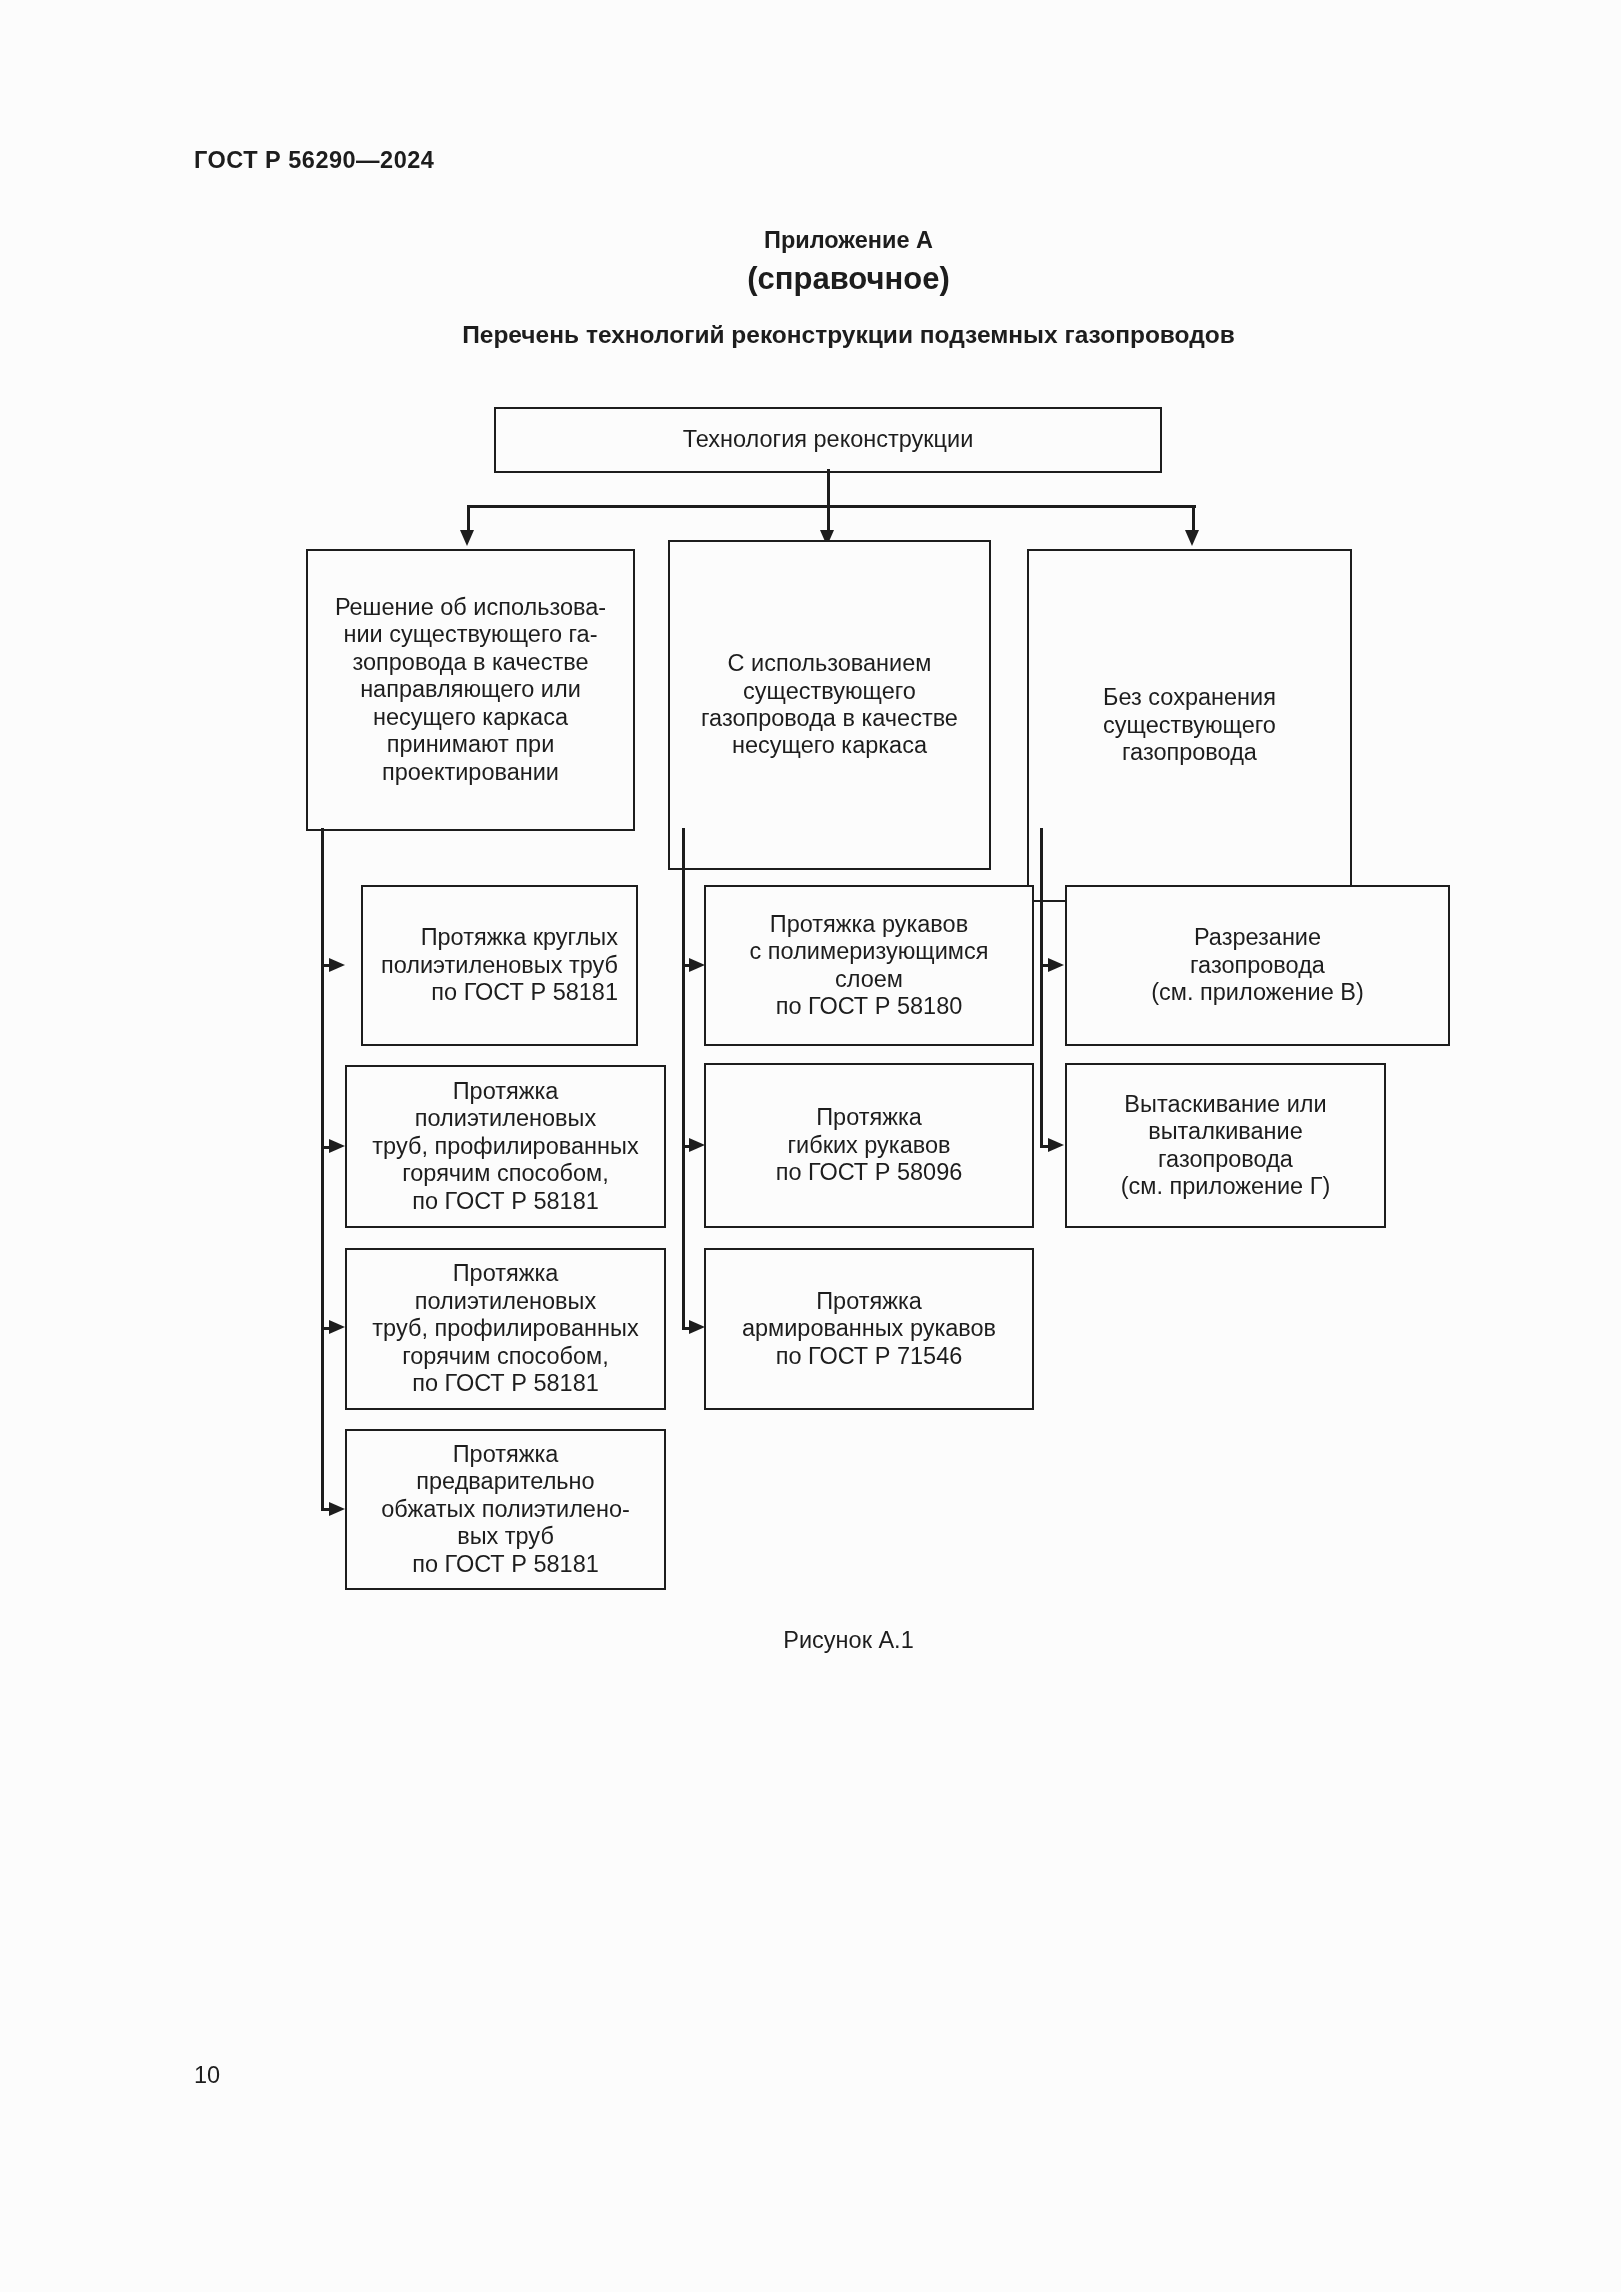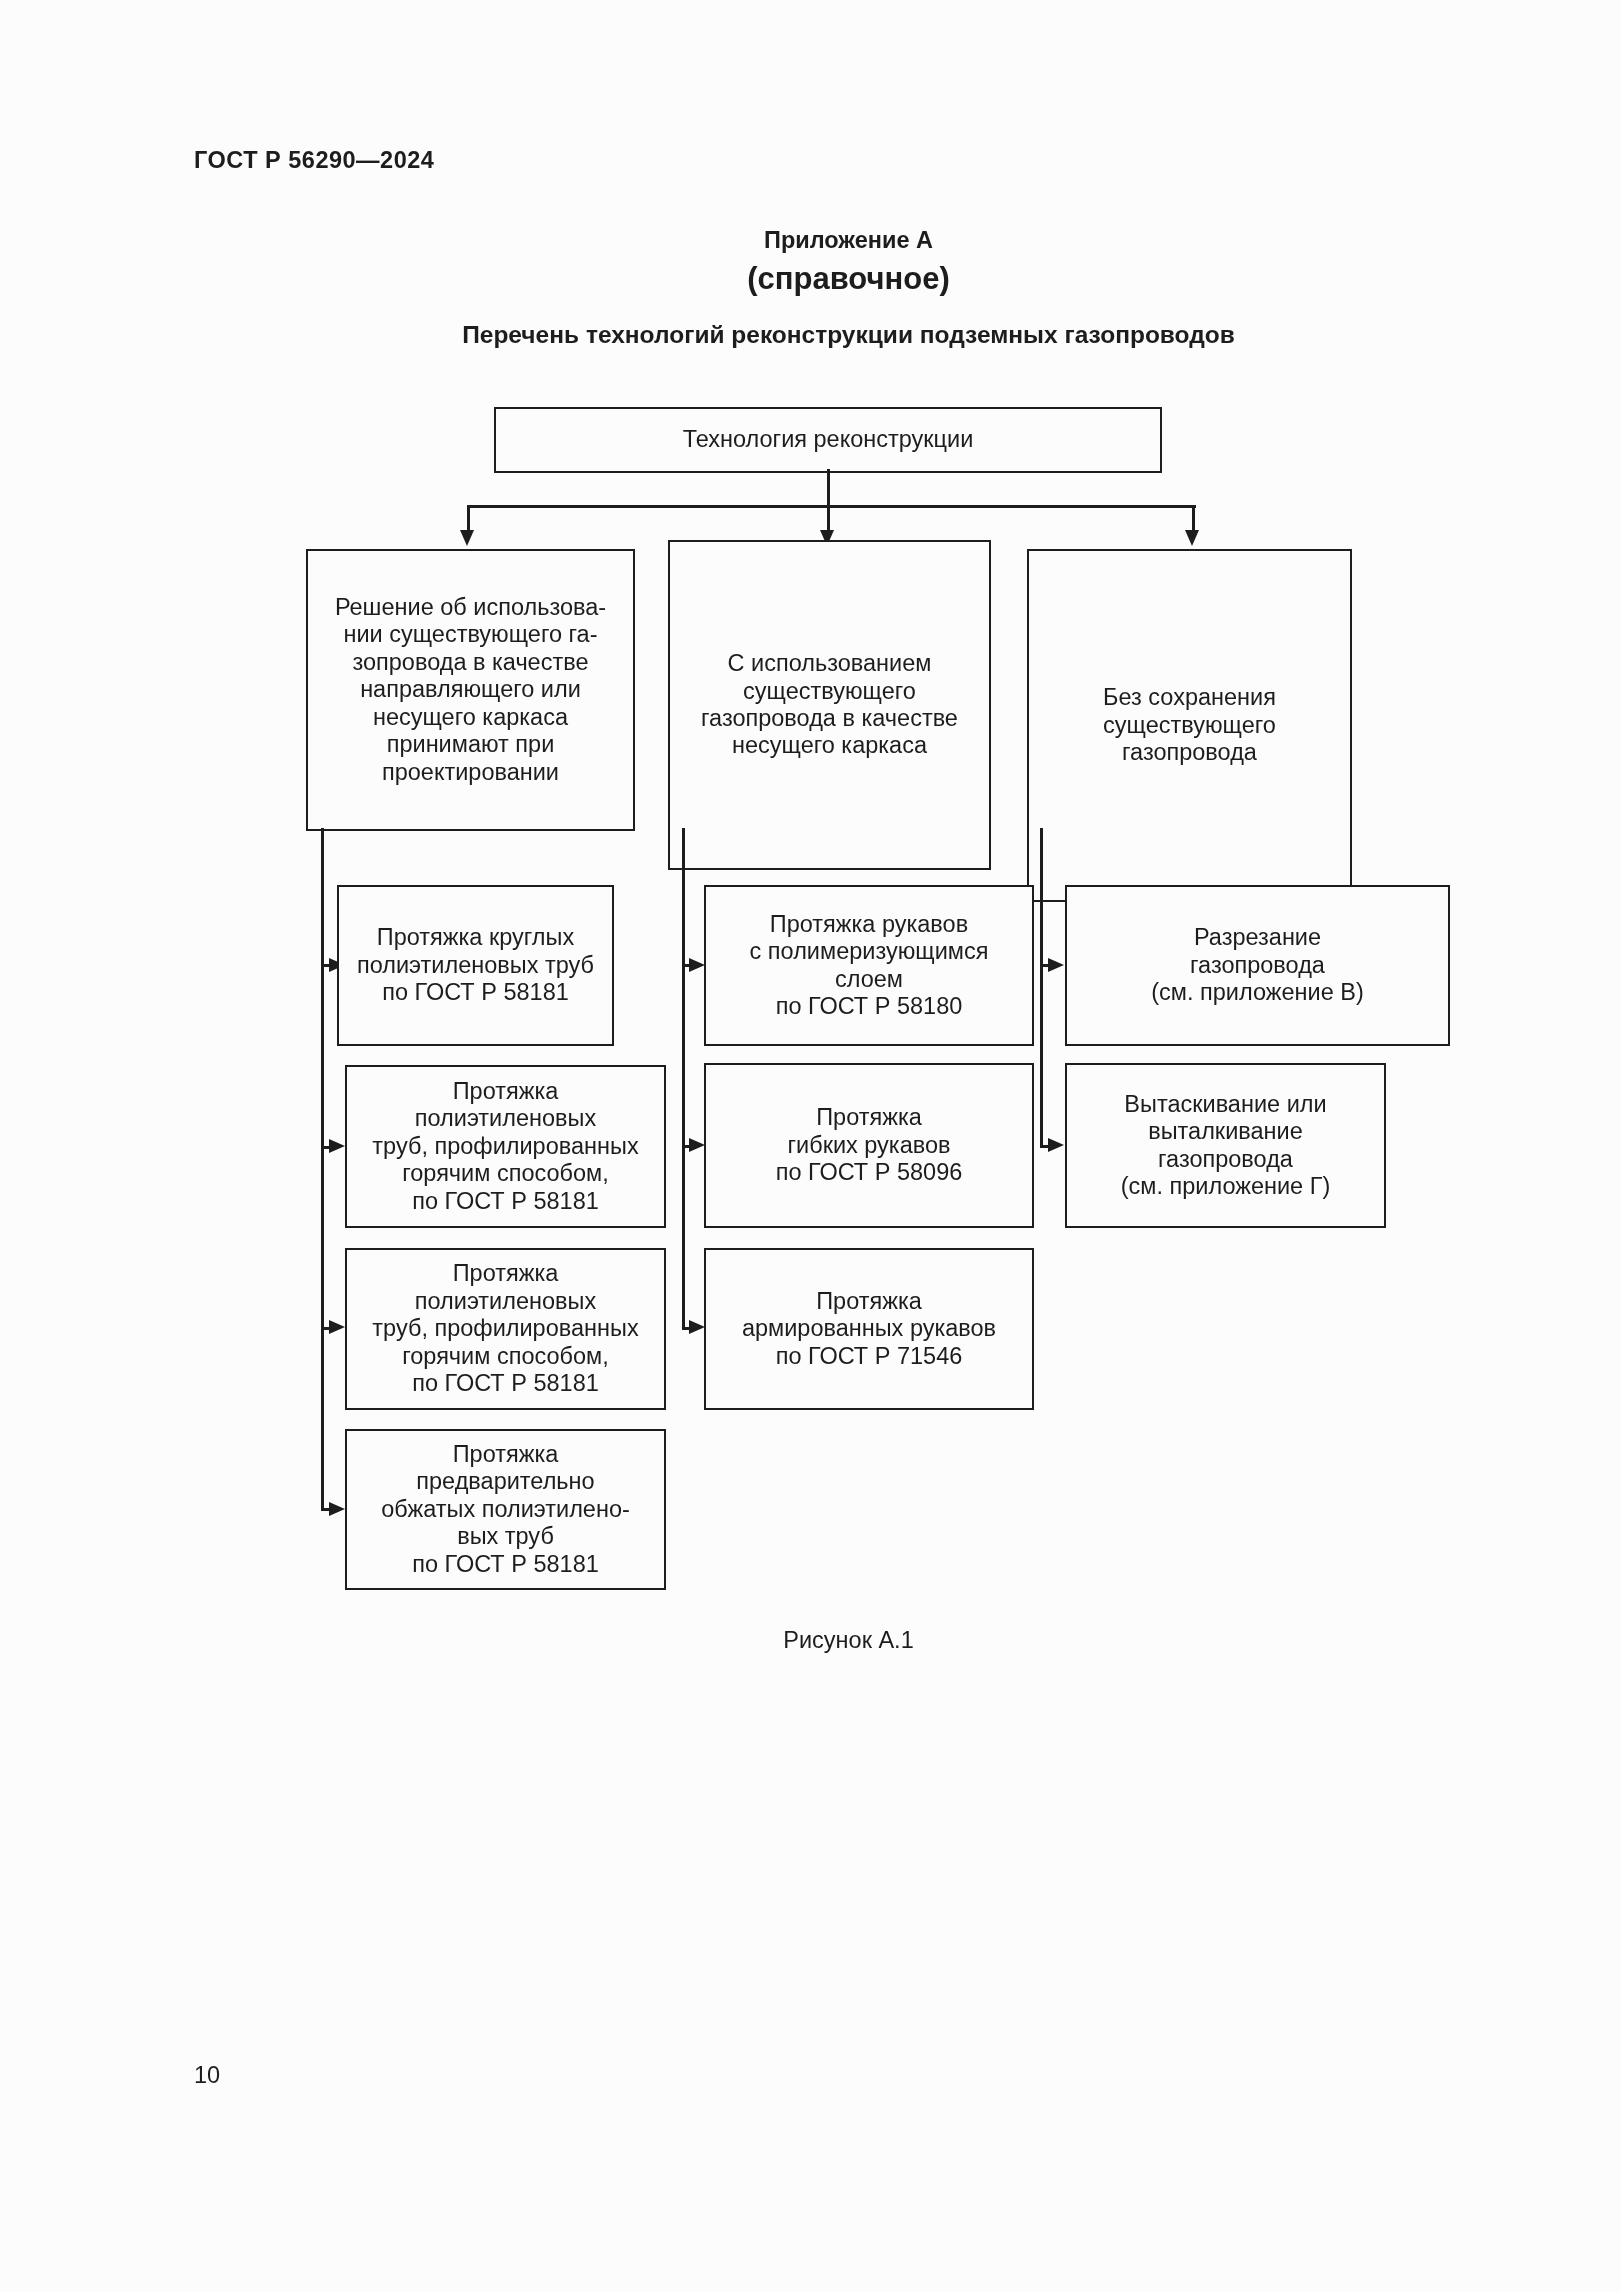--- a/index.html
+++ b/index.html
@@ -86,21 +86,21 @@
   <div class="vl" style="left:321px;top:828px;height:683px;"></div>
   <div class="hl" style="left:321px;top:964px;width:9.8px;"></div>
   <div class="ar" style="left:329px;top:958px;"></div>
   <div class="hl" style="left:321px;top:1146px;width:9.8px;"></div>
   <div class="ar" style="left:329px;top:1139px;"></div>
   <div class="hl" style="left:321px;top:1327px;width:9.8px;"></div>
   <div class="ar" style="left:329px;top:1320px;"></div>
   <div class="hl" style="left:321px;top:1508px;width:9.8px;"></div>
   <div class="ar" style="left:329px;top:1502px;"></div>
 
-  <div class="node" style="left:337px;top:885px;width:277px;height:161px;">Протяжка круглых
+  <div class="node" style="left:361px;top:885px;width:277px;height:161px;text-align:right;">Протяжка круглых
 полиэтиленовых труб
 по ГОСТ Р 58181</div>
   <div class="node" style="left:345px;top:1065px;width:321px;height:163px;">Протяжка
 полиэтиленовых
 труб, профилированных
 горячим способом,
 по ГОСТ Р 58181</div>
   <div class="node" style="left:345px;top:1248px;width:321px;height:162px;">Протяжка
 полиэтиленовых
 труб, профилированных

